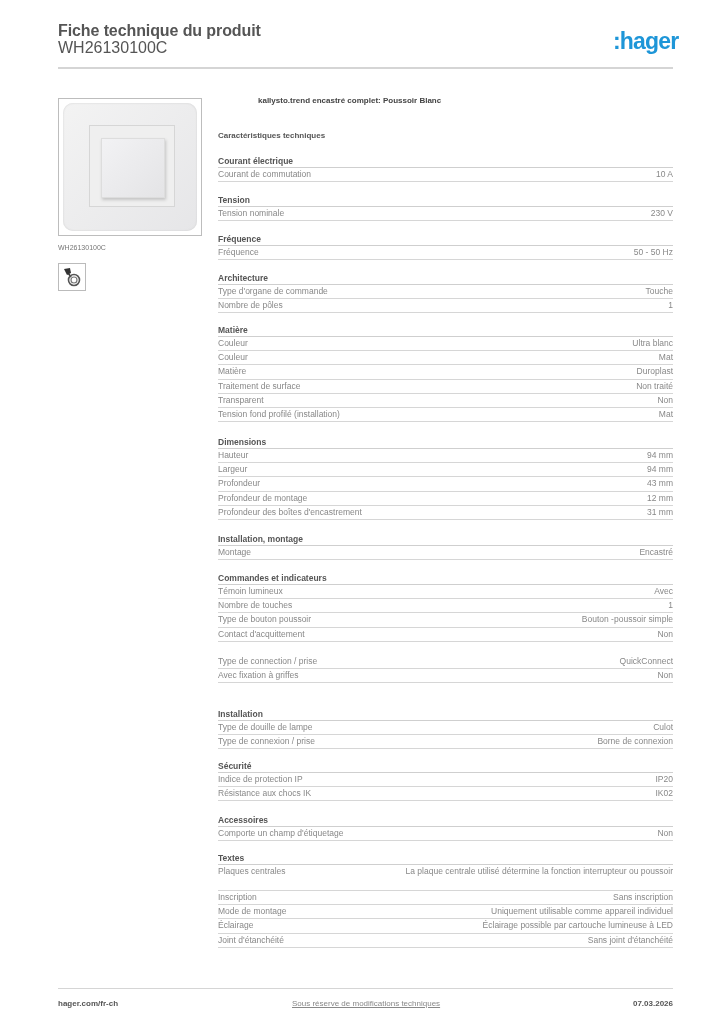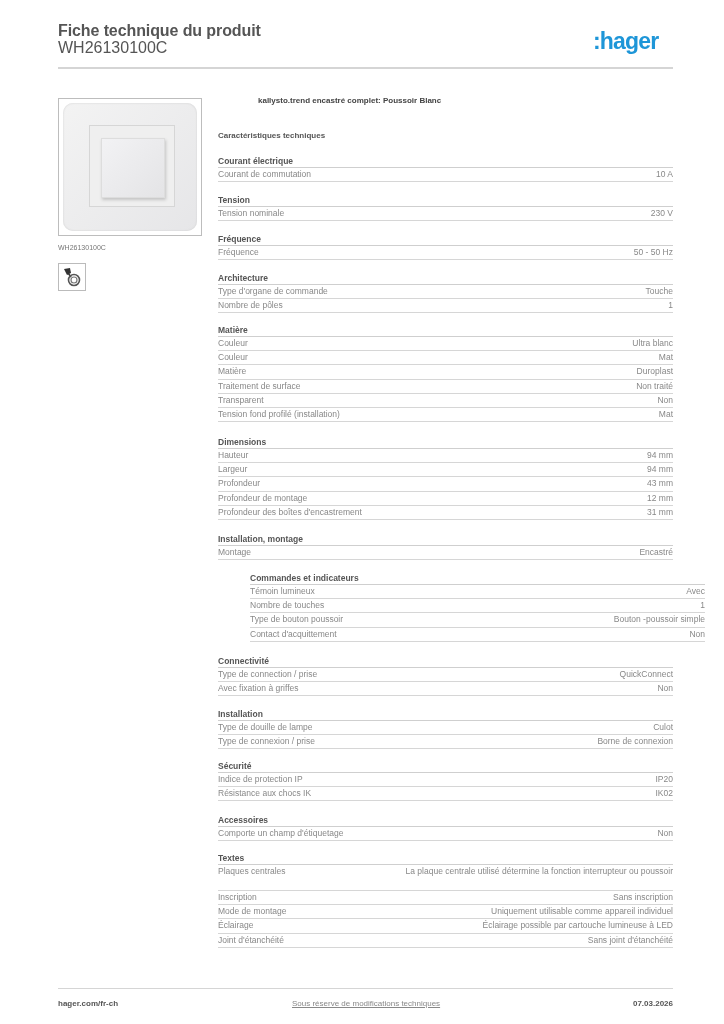--- a/index.html
+++ b/index.html
@@ -1,20 +1,20 @@
 <!DOCTYPE html>
 <html><head>
 <meta charset="utf-8">
 <style>
   html, body { margin:0; padding:0; background:#ffffff; }
   body { width:724px; height:1024px; position:relative; overflow:hidden;
          font-family:"Liberation Sans", sans-serif; color:#555; }
   .hdr-title { position:absolute; left:58px; top:22px; font-size:16px; font-weight:bold; color:#555; letter-spacing:-0.1px; }
   .hdr-sku { position:absolute; left:58px; top:39px; font-size:16px; color:#555; }
-  .logo { position:absolute; left:593px; top:28px; font-size:23px; font-weight:bold; color:#1e96d8; letter-spacing:-0.8px; }
+  .logo { position:absolute; left:613px; top:28px; font-size:23px; font-weight:bold; color:#1e96d8; letter-spacing:-0.8px; }
   .hdr-rule { position:absolute; left:58px; top:67px; width:615px; height:2px; background:#d5d5d5; }
 
   .photo-frame { position:absolute; left:58px; top:98px; width:142px; height:136px; border:1px solid #bdbdbd; background:#fff; }
   .plate { position:absolute; left:4px; top:4px; width:134px; height:128px; border-radius:10px;
            background:linear-gradient(135deg,#f3f3f3,#e6e6e8); box-shadow:inset 0 0 2px #ccc; }
   .inner-frame { position:absolute; left:26px; top:22px; width:84px; height:80px; border:1px solid #d6d6d6; background:#efefef; }
   .rocker { position:absolute; left:11px; top:12px; width:62px; height:58px; background:linear-gradient(135deg,#f2f2f4,#e4e4e6);
             box-shadow:1px 2px 3px rgba(0,0,0,0.18); border:1px solid #ddd; }
   .photo-caption { position:absolute; left:58px; top:244px; font-size:7px; color:#777; }
   .symbol-box { position:absolute; left:58px; top:263px; width:26px; height:26px; border:1px solid #bbb; background:#fff; }
@@ -146,41 +146,40 @@
         <span class="v">31 mm</span>
       </div>
     </div>
     <div class="sec" style="top: 533px;">
       <div class="sec-head">Installation, montage</div>
       <div class="row">
         <span class="l">Montage</span>
         <span class="v">Encastré</span>
       </div>
     </div>
-    <div class="sec" style="top: 572px; margin-left: 32px;">
+    <div class="sec" style="top: 572px;">
       <div class="sec-head">Commandes et indicateurs</div>
       <div class="row">
         <span class="l">Témoin lumineux</span>
         <span class="v">Avec</span>
       </div>
       <div class="row">
         <span class="l">Nombre de touches</span>
         <span class="v">1</span>
       </div>
       <div class="row">
         <span class="l">Type de bouton poussoir</span>
         <span class="v">Bouton -poussoir simple</span>
       </div>
       <div class="row">
         <span class="l">Contact d'acquittement</span>
         <span class="v">Non</span>
       </div>
     </div>
     <div class="sec" style="top: 655px;">
-      <div class="sec-head">Connectivité</div>
       <div class="row">
         <span class="l">Type de connection / prise</span>
         <span class="v">QuickConnect</span>
       </div>
       <div class="row">
         <span class="l">Avec fixation à griffes</span>
         <span class="v">Non</span>
       </div>
     </div>
     <div class="sec" style="top: 708px;">

